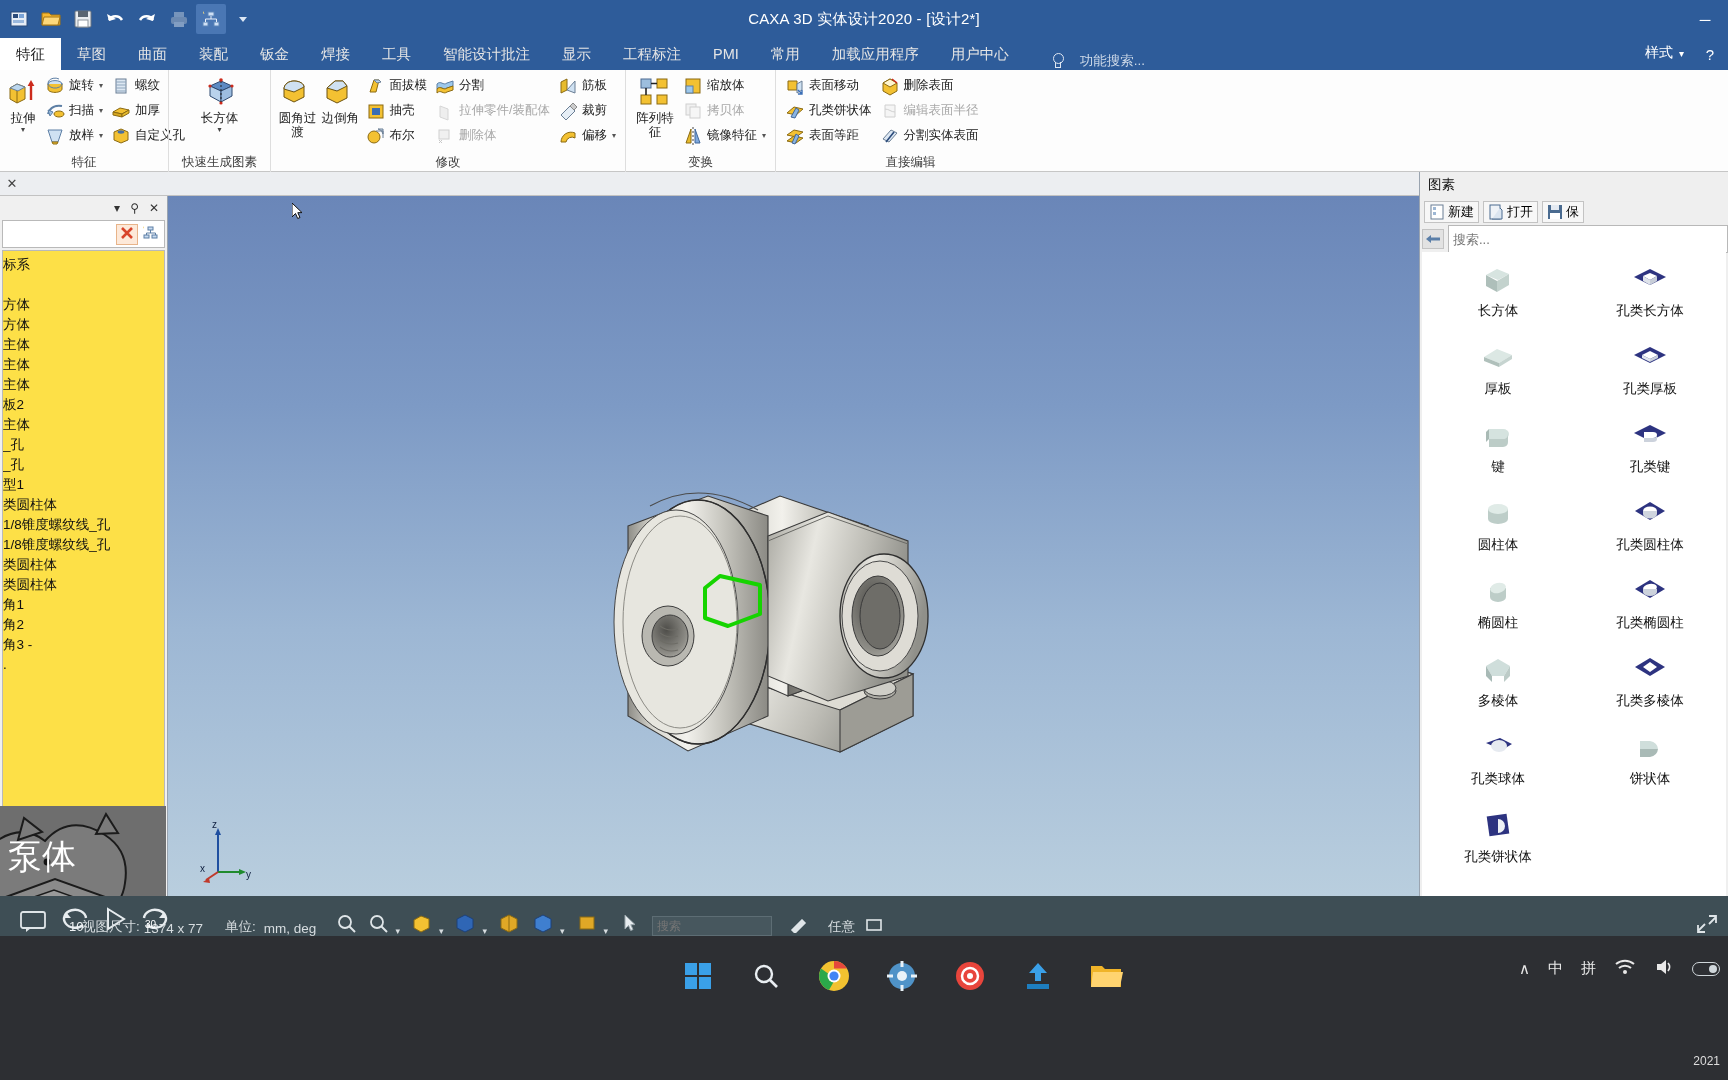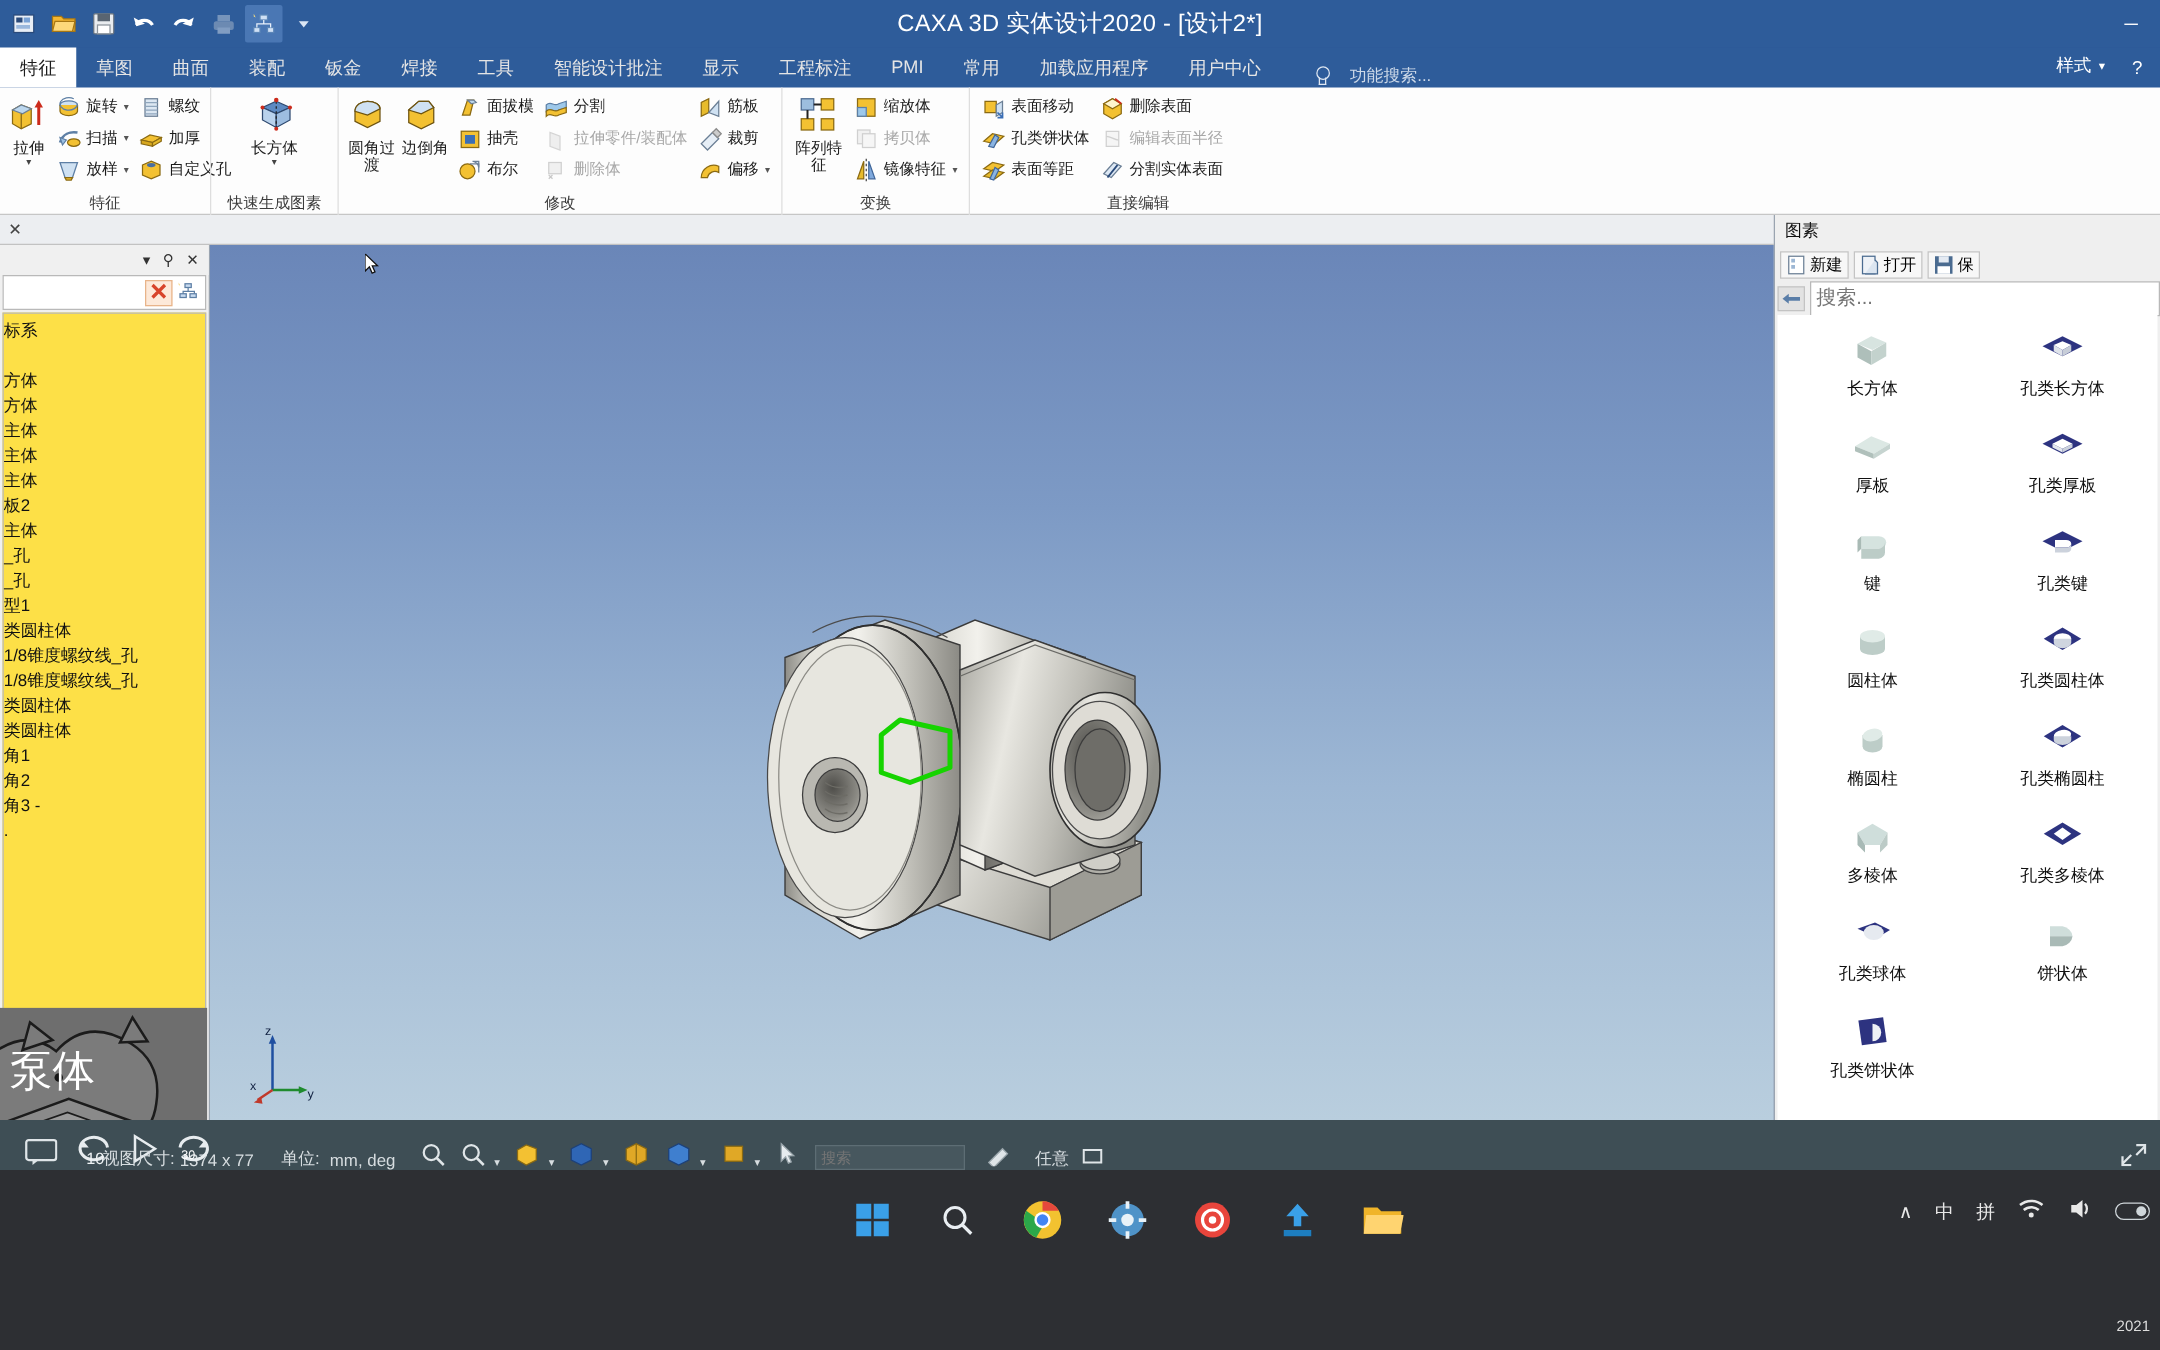--- a/index.html
+++ b/index.html
@@ -18,21 +18,21 @@
     background:#2e5c9a; display:flex; align-items:center;
   }
   .qat { display:flex; align-items:center; gap:2px; padding-left:4px; }
   .qat-btn {
     width:30px; height:30px; display:flex; align-items:center; justify-content:center;
     border-radius:2px;
   }
   .qat-btn.active { background:#4a77b4; }
   .titletext {
     position:absolute; left:0; right:0; text-align:center; color:#fff;
-    font-size:19px; letter-spacing:.2px;
+    font-size:15px; letter-spacing:.2px;
   }
   .win-ctrl { position:absolute; right:0; top:0; height:38px; display:flex; }
   .win-ctrl div { width:46px; height:38px; display:flex; align-items:center; justify-content:center; color:#fff; font-size:15px;}
 
   
   .ribbontabs {
     position:absolute; left:0; top:38px; width:1728px; height:32px;
     background:#2e5c9a; display:flex; align-items:flex-end;
   }
   .rtab {
@@ -117,21 +117,21 @@
   
   .rightpanel{
     position:absolute; left:1419px; top:172px; width:309px; height:810px;
     background:#efefef; border-left:1px solid #9aa4b0; display:flex; flex-direction:column;
   }
   .rp-title{ height:26px; display:flex; align-items:center; padding-left:8px; font-size:13.5px; color:#111;}
   .rp-toolbar{ height:28px; display:flex; align-items:center; gap:4px; padding-left:4px;}
   .rp-tbtn{ display:flex; align-items:center; gap:3px; height:22px; padding:0 4px; border:1px solid #c3c3c3; background:#f7f7f7; font-size:13px;}
   .rp-search{ height:26px; display:flex; align-items:center; gap:4px; padding-left:2px;}
   .rp-search .back{ width:22px; height:20px; display:flex;align-items:center;justify-content:center;background:#e2e2e2;border:1px solid #c3c3c3;}
-  .rp-search input{ flex:1; height:28px; border:1px solid #b8b8b8; background:#fff; font-size:16px; padding-left:4px; font-family:inherit;}
+  .rp-search input{ flex:1; height:28px; border:1px solid #b8b8b8; background:#fff; font-size:13px; padding-left:4px; font-family:inherit;}
   .rp-grid{
     flex:1; background:#fff; margin:0 2px; display:grid;
     grid-template-columns:1fr 1fr; grid-auto-rows:78px; overflow:hidden; position:relative;
   }
   .shape{ display:flex; flex-direction:column; align-items:center; justify-content:center; gap:3px;}
   .shape .nm{ font-size:13.5px; color:#111; white-space:nowrap;}
   .rp-tabs{ height:26px; display:flex; align-items:center; gap:4px; padding-left:10px;}
   .rp-tab{ font-size:13px; padding:2px 8px; color:#111;}
   .rp-tab.sel{ border:1px solid #9e9e9e; background:#e9e9e9;}
 

